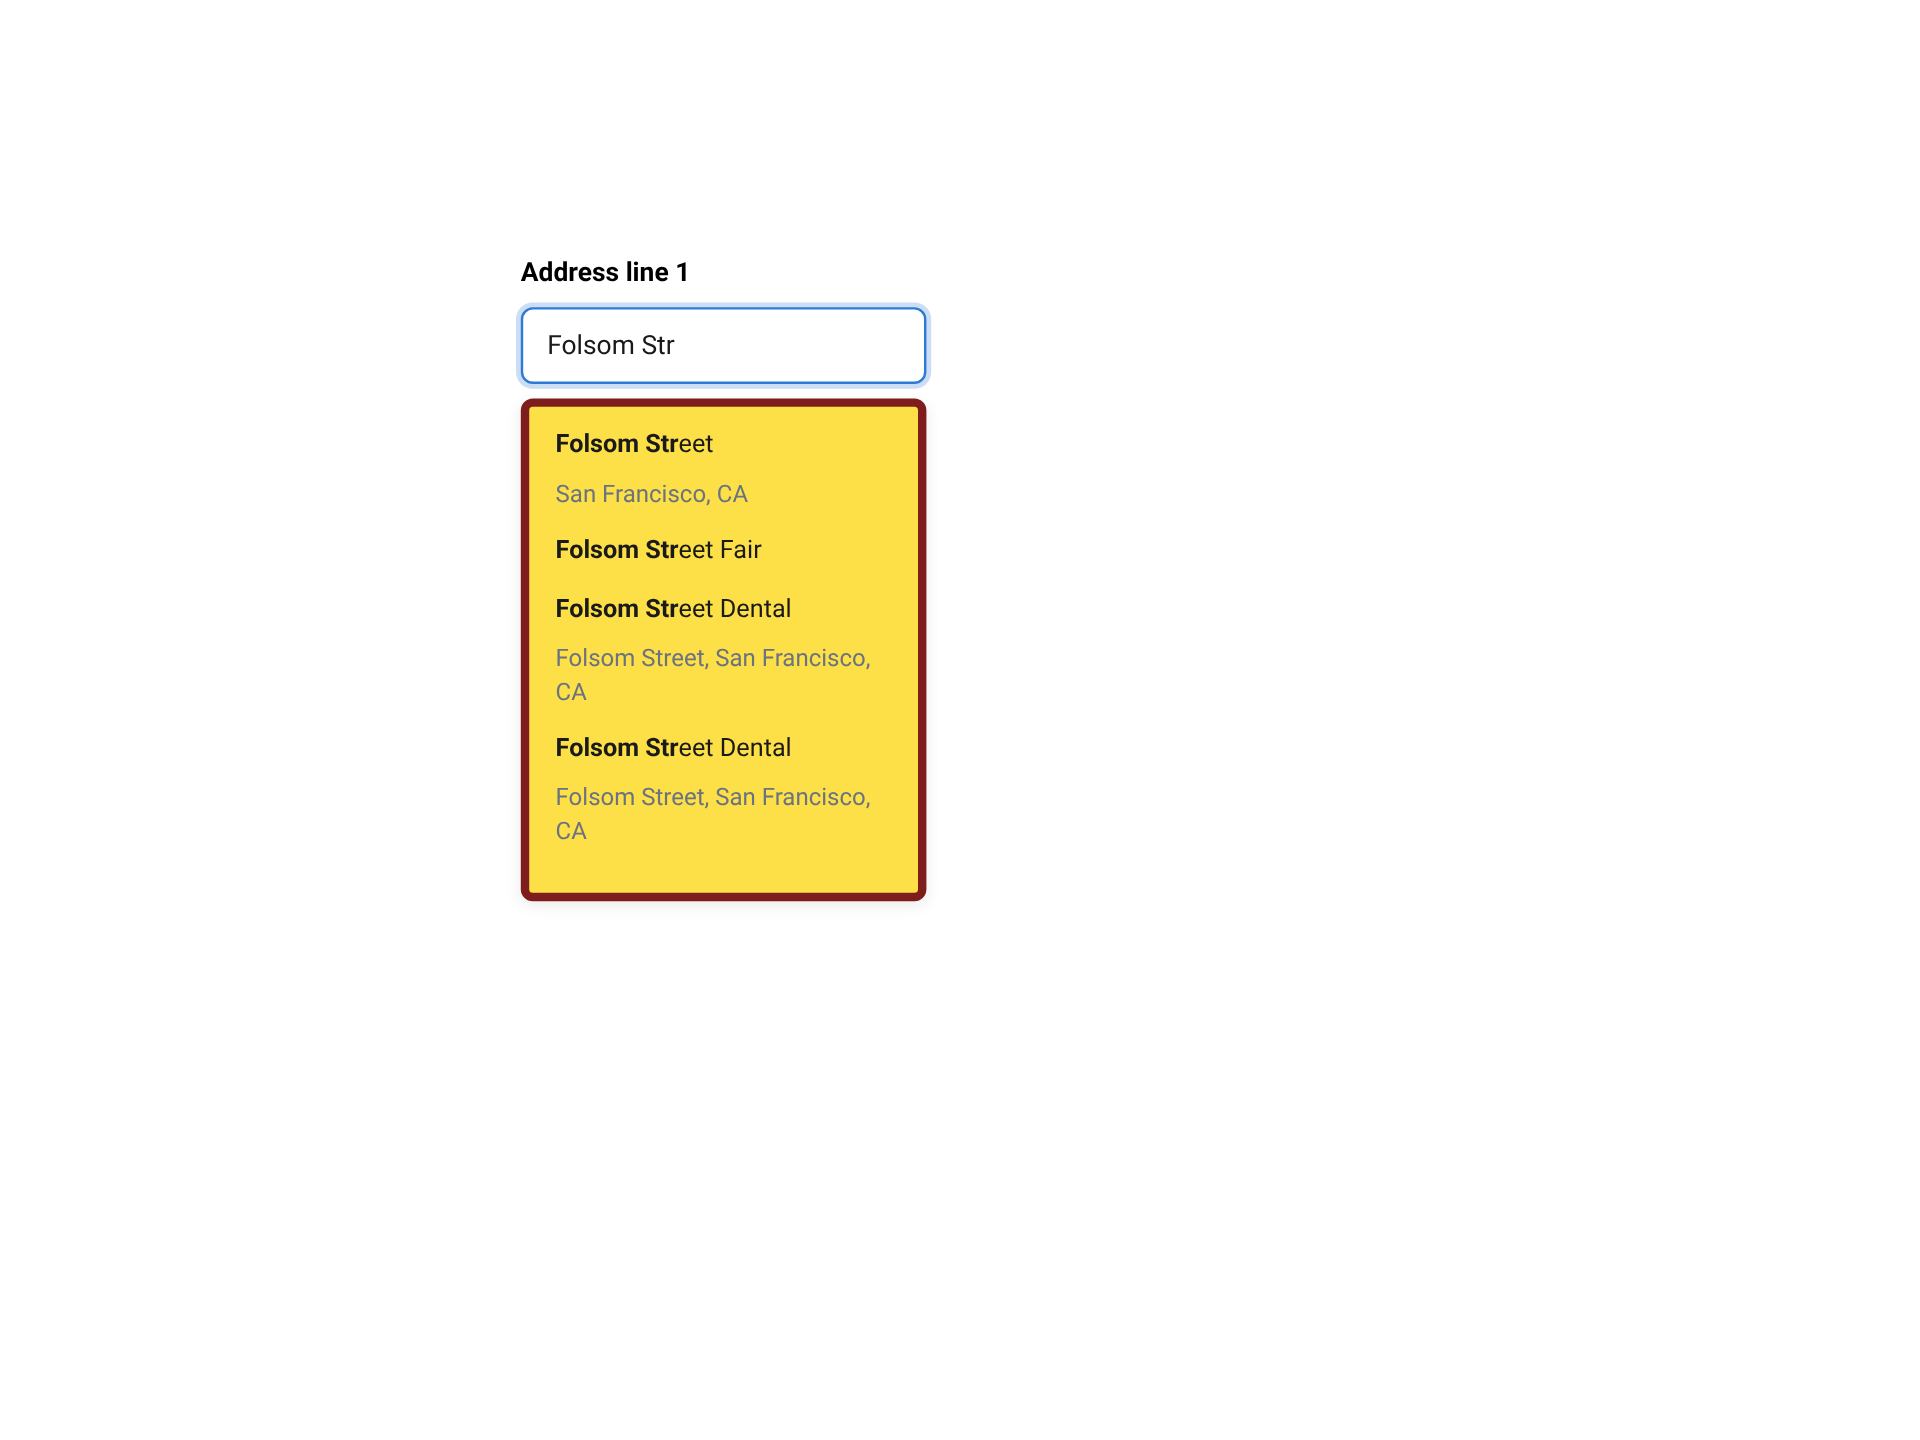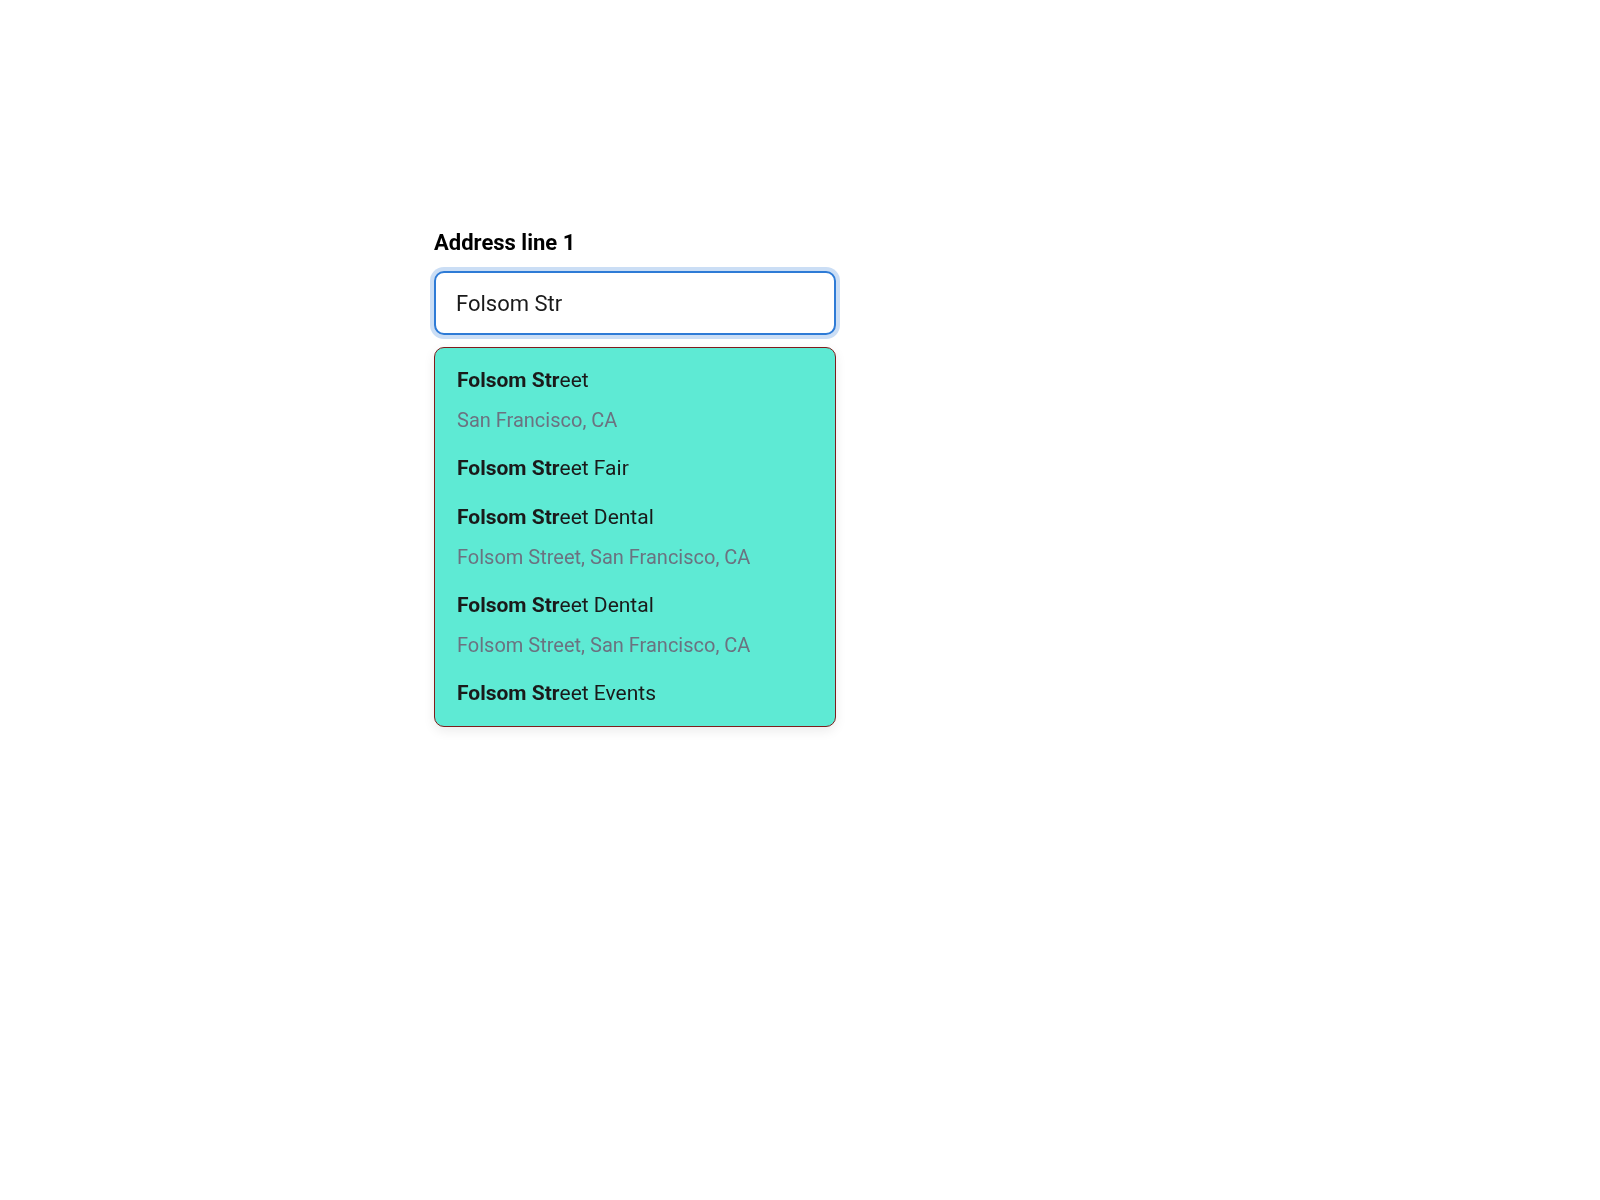--- a/index.html
+++ b/index.html
@@ -10,22 +10,22 @@
     body {
       font-family: -apple-system, BlinkMacSystemFont, "Segoe UI", Roboto, Helvetica, Arial, sans-serif;
       background: #ffffff;
       width: 1600px;
       height: 1200px;
       position: relative;
     }
     .container {
       position: absolute;
       left: 434px;
-      top: 230px;
-      width: 402px;
+      top: 215px;
+      width: 338px;
     }
     .field-label {
       font-size: 22px;
       font-weight: 700;
       color: #000;
       margin-bottom: 16px;
       display: block;
     }
     .input-wrapper {
       position: relative;
@@ -39,22 +39,22 @@
       padding: 0 20px;
       font-size: 22px;
       color: #1a1a1a;
       outline: none;
       box-shadow: 0 0 0 4px rgba(46, 123, 214, 0.25);
       font-family: inherit;
     }
     .dropdown {
       margin-top: 12px;
       width: 100%;
-      background: #5eead4;
-      border: 1px solid #7f1d1d;
+      background: #fde047;
+      border: 7px solid #7f1d1d;
       border-radius: 10px;
       box-shadow: 0 4px 12px rgba(0,0,0,0.08);
       padding: 8px 0;
     }
     .suggestion {
       padding: 10px 22px 10px 22px;
       cursor: pointer;
     }
     .suggestion-title {
       font-size: 21px;
@@ -106,18 +106,15 @@
     </div>
 
     <div class="suggestion">
       <div class="suggestion-title">
         <span class="match">Folsom Str</span><span class="rest">eet Dental</span>
       </div>
       <div class="suggestion-sub">Folsom Street, San Francisco, CA</div>
     </div>
 
     <div class="suggestion">
-      <div class="suggestion-title">
-        <span class="match">Folsom Str</span><span class="rest">eet Events</span>
-      </div>
     </div>
   </div>
 </div>
 
 </body></html>

